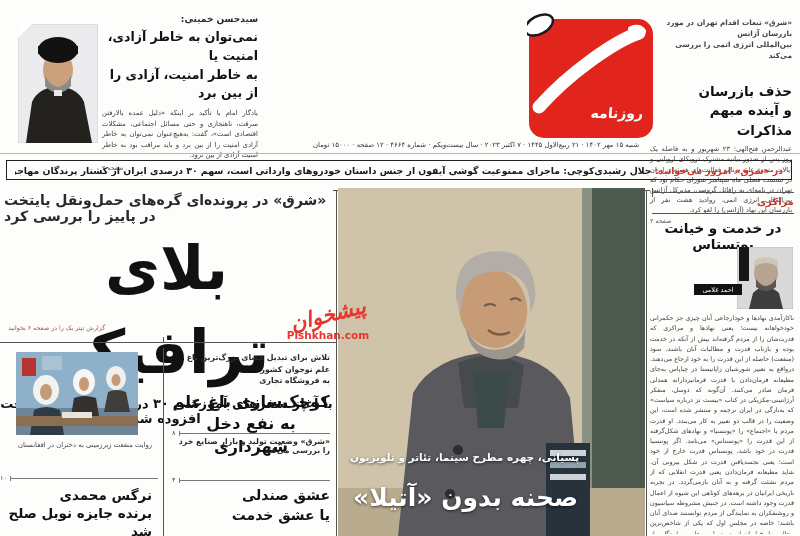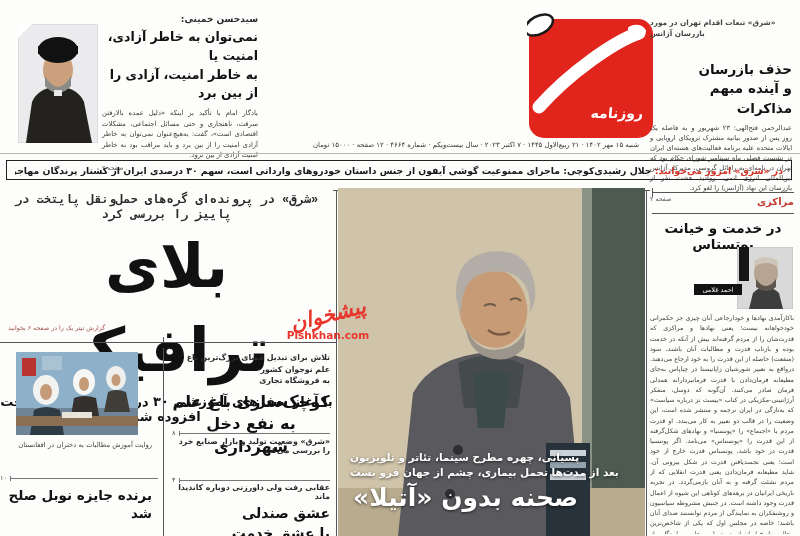--- a/index.html
+++ b/index.html
@@ -55,22 +55,23 @@
     <path d="M112 22 C 88 30, 42 62, 12 96" stroke="#ffffff" stroke-width="13" fill="none" stroke-linecap="round"></path>
     <ellipse cx="12" cy="14" rx="15" ry="9" fill="#ffffff" stroke="#1a1a1a" stroke-width="2.5" transform="rotate(-28 12 14)"></ellipse>
     <path d="M104 18 q8 -3 12 2" stroke="#ffffff" stroke-width="6" fill="none" stroke-linecap="round"></path>
   </svg>
   <div class="abs" style="left:58px;top:94px;width:64px;text-align:center;color:#fff;font-weight:bold;font-size:14px;transform:skewX(-6deg);">روزنامه</div>
 </div>
 
 <div class="abs" style="left:300px;top:141px;width:352px;text-align:center;font-size:6.9px;color:#333;direction:rtl;">شنبه ۱۵ مهر ۱۴۰۲ · ۲۱ ربیع‌الاول ۱۴۴۵ · ۷ اکتبر ۲۰۲۳ · سال بیست‌ویکم · شماره ۴۶۶۴ · ۱۲ صفحه · ۱۵۰۰۰ تومان</div>
 
 <div class="abs rtl" style="left:650px;top:18px;width:142px;">
-  <div style="font-size:7.3px;font-weight:bold;color:#444;text-align:left;line-height:1.5;">
+  <div style="font-size:7.3px;font-weight:bold;color:#444;text-align:right;line-height:1.5;">
     <span style="display:block;">«شرق» تبعات اقدام تهران در مورد بازرسان آژانس</span>
+    <span style="display:block;">بین‌المللی انرژی اتمی را بررسی می‌کند</span>
   </div>
   <div class="headline" style="font-size:13.5px;line-height:1.45;text-align:right;margin-top:20px;">
     <span style="display:block;">حذف بازرسان</span>
     <span style="display:block;">و آینده مبهم مذاکرات</span>
   </div>
   <div class="body-text" style="font-size:6.7px;line-height:1.5;margin-top:4px;">عبدالرحمن فتح‌الهی: ۲۳ شهریور و به فاصله یک روز پس از صدور بیانیه مشترک ترویکای اروپایی و ایالات متحده علیه برنامه فعالیت‌های هسته‌ای ایران در نشست فصلی ماه سپتامبر شورای حکام بود که تهران در نامه‌ای به رافائل گروسی، مدیرکل آژانس بین‌المللی انرژی اتمی، روادید هشت نفر از بازرسان این نهاد (آژانس) را لغو کرد.</div>
   <div style="font-size:6.3px;color:#555;margin-top:2px;text-align:left;">صفحه ۲</div>
 </div>
 
 <div class="abs hairline" style="left:0;top:153px;width:800px;height:1px;"></div>
@@ -81,21 +82,21 @@
     <span style="color:#191919;"> جلال رشیدی‌کوچی: ماجرای ممنوعیت گوشی آیفون از جنس داستان خودروهای وارداتی است، سهم ۳۰ درصدی ایران از کشتار پرندگان مهاجر در خاورمیانه، زنان پس از ۳۹۰ روز در آزادی برای تماشای لیگ</span>
   </div>
 </div>
 
 <div class="abs rule" style="left:336px;top:190px;width:1px;height:346px;"></div>
 <div class="abs tick" style="left:333px;top:190px;width:7px;height:1px;"></div>
 <div class="abs rule" style="left:646px;top:190px;width:1px;height:346px;"></div>
 <div class="abs tick" style="left:643px;top:190px;width:7px;height:1px;"></div>
 
 <div class="abs rtl" style="left:0;top:192px;width:333px;">
-  <div class="kicker" style="font-size:12px;text-align:center;padding:0 4px;font-family:Liberation Mono, monospace;">«شرق» در پرونده‌ای گره‌های حمل‌ونقل پایتخت در پاییز را بررسی کرد</div>
+  <div class="kicker" style="font-size:14px;text-align:left;padding:0 4px;">«شرق» در پرونده‌ای گره‌های حمل‌ونقل پایتخت در پاییز را بررسی کرد</div>
   <div class="headline" style="font-size:60px;line-height:1.4;text-align:center;margin-top:2px;">بلای ترافیک</div>
   <div class="headline" style="font-size:13px;text-align:center;margin-top:2px;">با آغاز سفرهای آموزشی ۳۰ درصد به ترافیک پایتخت افزوده شد</div>
 </div>
 <div class="abs" style="left:8px;top:324px;font-size:6.3px;color:#a4524a;direction:rtl;">گزارش تیتر یک را در صفحه ۶ بخوانید</div>
 
 <div class="abs rule" style="left:0;top:342px;width:336px;height:1px;"></div>
 <div class="abs tick" style="left:163px;top:337px;width:1px;height:5px;"></div>
 
 <div class="abs" style="left:338px;top:188px;width:307px;height:348px;">
   <svg width="307" height="348" viewBox="0 0 307 348">
@@ -114,21 +115,20 @@
     <path d="M150 142 q10 8 22 2" stroke="#7a5c44" stroke-width="2.5" fill="none"></path>
     <rect x="208" y="255" width="44" height="93" fill="#28323a"></rect>
     <rect x="212" y="262" width="36" height="6" fill="#cbd3d8"></rect>
     <rect x="212" y="274" width="36" height="6" fill="#93a3ae"></rect>
     <rect x="212" y="286" width="36" height="6" fill="#cbd3d8"></rect>
     <circle cx="120" cy="262" r="5" fill="#2e2e30"></circle>
     <circle cx="112" cy="306" r="5" fill="#2e2e30"></circle>
   </svg>
   <div class="abs white-caption rtl" style="left:0;top:262px;width:292px;text-align:left;font-size:10.5px;line-height:1.45;padding-left:12px;box-sizing:border-box;">
     <span style="display:block;">پسیانی، چهره مطرح سینما، تئاتر و تلویزیون</span>
-    <span style="display:block;">بعد از مدت‌ها تحمل بیماری، چشم از جهان فرو بست</span>
   </div>
   <div class="abs white-caption" style="left:0;top:295px;width:295px;text-align:left;font-size:25px;padding-left:15px;box-sizing:border-box;direction:rtl;">صحنه بدون «آتیلا»</div>
 </div>
 
 <div class="abs rule" style="left:652px;top:192px;width:142px;height:1px;"></div>
 <div class="abs tick" style="left:652px;top:188px;width:1px;height:9px;"></div>
 <div class="abs" style="left:652px;top:196px;width:142px;text-align:right;font-size:10px;font-weight:bold;color:#c0392b;direction:rtl;">مراکزی</div>
 <div class="abs rule" style="left:652px;top:213px;width:142px;height:1px;"></div>
 <div class="abs headline" style="left:652px;top:220px;width:142px;text-align:center;font-size:13.5px;direction:rtl;">در خدمت و خیانت پوتستاس</div>
 
@@ -162,29 +162,30 @@
     <path d="M54 70 L58 46 Q68 42 80 46 L84 70 Z" fill="#33302e"></path>
     <ellipse cx="100" cy="26" rx="10" ry="12" fill="#efefed"></ellipse>
     <ellipse cx="100" cy="28" rx="4.5" ry="6" fill="#c49a78"></ellipse>
     <path d="M88 60 L92 40 Q100 36 110 40 L114 60 Z" fill="#413e3a"></path>
     <rect x="0" y="64" width="122" height="10" fill="#8a6f52"></rect>
     <rect x="46" y="60" width="30" height="6" fill="#e8e4da"></rect>
   </svg>
 </div>
 
 <div class="abs rtl" style="left:0;top:438px;width:158px;">
-  <div style="font-size:6.8px;color:#444;text-align:right;padding-right:6px;margin-top:3px;">روایت آموزش مطالبات به دختران در افغانستان</div>
+  <div style="font-size:6.8px;color:#444;text-align:right;padding-right:6px;margin-top:3px;">روایت منفعت زیرزمینی به دختران در افغانستان</div>
 </div>
 <div class="abs pagerule" style="left:0;top:475px;width:158px;">
   <span>۱۰</span>
     <i></i>
 </div>
 
 <div class="abs rtl" style="left:0;top:486px;width:158px;">
   <div class="headline" style="font-size:13.5px;line-height:1.35;text-align:right;padding-right:6px;">
+    <span style="display:block;">نرگس محمدی</span>
     <span style="display:block;">برنده جایزه نوبل صلح شد</span>
   </div>
 </div>
 <div class="abs pagerule" style="left:0;top:556px;width:158px;">
   <span>۱۲</span>
     <i></i>
 </div>
 
 <div class="abs rtl" style="left:172px;top:352px;width:158px;">
   <div class="kicker" style="font-size:7.8px;line-height:1.5;text-align:right;">
@@ -203,21 +204,20 @@
 
 <div class="abs rtl" style="left:172px;top:437px;width:158px;">
   <div class="kicker" style="font-size:7.8px;text-align:right;">«شرق» وضعیت تولید و بازار صنایع خرد را بررسی می‌کند</div>
 </div>
 <div class="abs pagerule" style="left:172px;top:477px;width:158px;">
   <span>۴</span>
     <i></i>
 </div>
 
 <div class="abs rtl" style="left:172px;top:483px;width:158px;">
-  <div class="kicker" style="font-size:7.8px;text-align:right;">عقابی رفت ولی داورزنی دوباره کاندیدا ماند</div>
   <div class="headline" style="font-size:14px;line-height:1.4;text-align:right;margin-top:3px;">
     <span style="display:block;">عشق صندلی</span>
     <span style="display:block;">یا عشق خدمت</span>
   </div>
 </div>
 
 <div class="abs" style="left:278px;top:303px;width:100px;z-index:9;text-align:center;">
   <div style="font-size:21px;font-weight:bold;color:#e8362d;transform:rotate(-14deg);font-style:italic;">پیشخوان</div>
   <div style="font-size:10.5px;font-weight:bold;color:#e8362d;margin-top:2px;">Pishkhan.com</div>
 </div>

